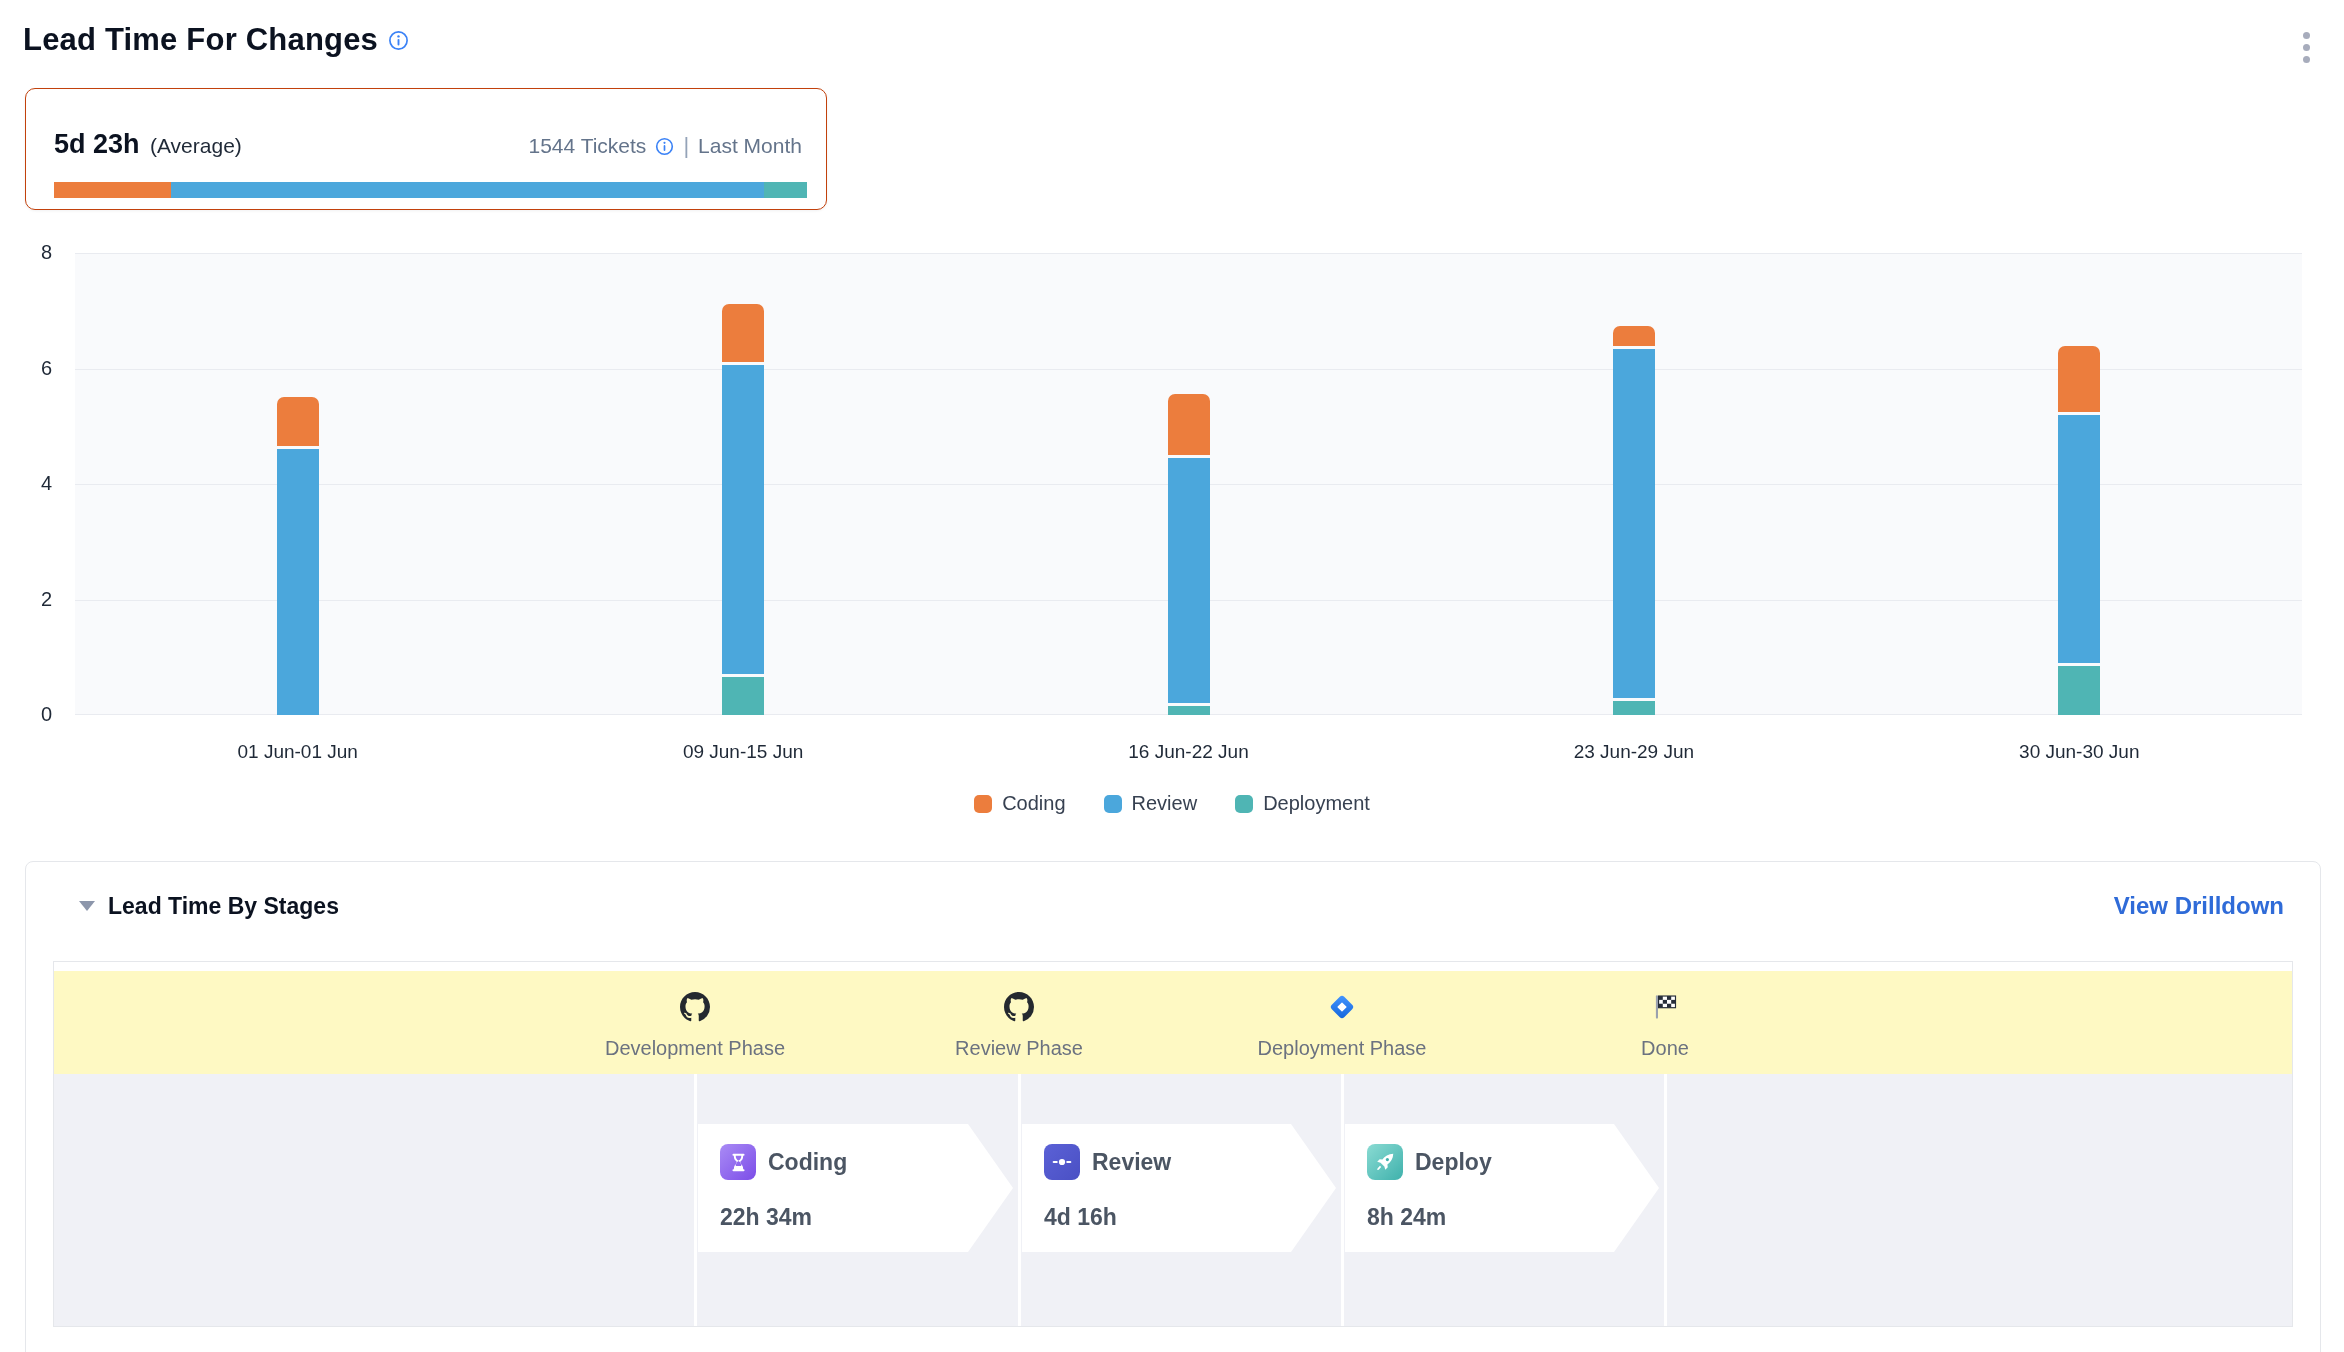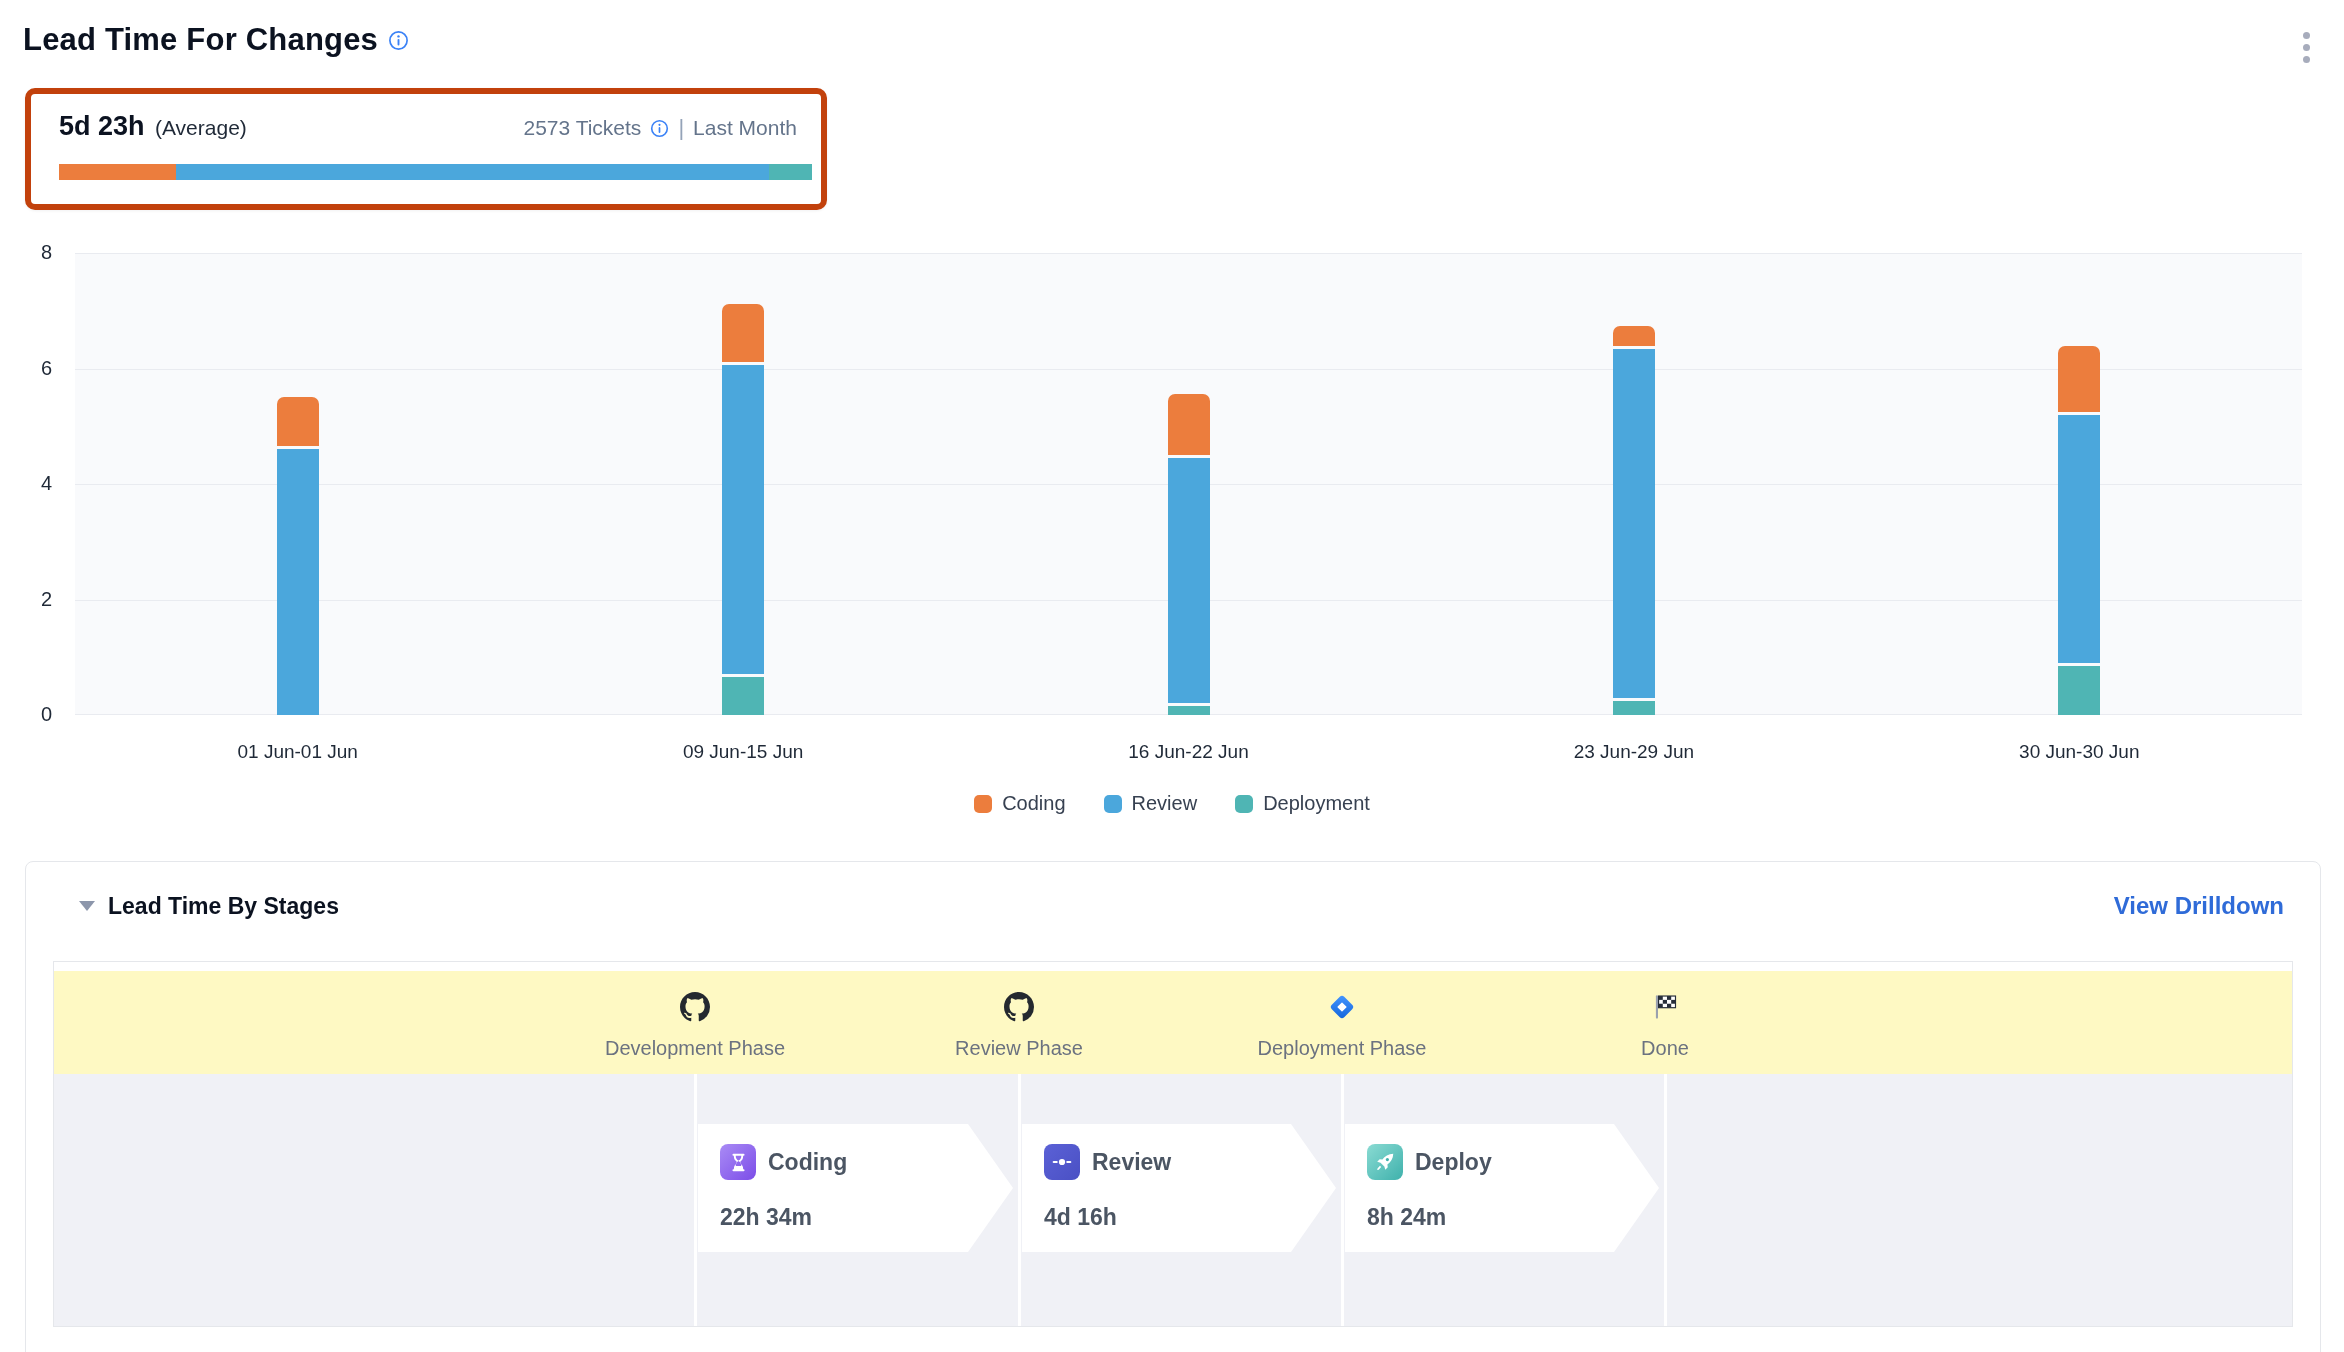--- a/index.html
+++ b/index.html
@@ -10,22 +10,22 @@
   
   .page-header { position:absolute; top:22px; left:23px; right:28px; display:flex; justify-content:space-between; align-items:flex-start; }
   .title-wrap { display:flex; align-items:center; gap:10px; }
   .page-title { font-size:31px; font-weight:700; color:#0B1220; letter-spacing:.2px; }
   .info-icon { width:21px; height:21px; display:inline-block; }
   .kebab { display:flex; flex-direction:column; gap:5px; padding:6px; cursor:pointer; margin-top:4px; }
   .kebab span { width:7px; height:7px; border-radius:50%; background:#A7ACBC; }
 
   
   .summary-card { position:absolute; top:88px; left:25px; width:802px; height:122px;
-    background:#fff; border:6px solid #c2410c; border-radius:10px;
-    box-shadow:0 1px 3px rgba(16,24,40,.06); padding:17px 24px 0 28px; }
+    background:#fff; border:1px solid #c2410c; border-radius:10px;
+    box-shadow:0 1px 3px rgba(16,24,40,.06); padding:40px 24px 0 28px; }
   .summary-row { display:flex; justify-content:space-between; align-items:baseline; }
   .summary-value { font-size:27px; font-weight:700; color:#0B1220; }
   .summary-suffix { font-size:21px; color:#1F2937; margin-left:6px; }
   .summary-right { display:flex; align-items:center; gap:9px; font-size:21px; color:#64748B; }
   .summary-right .sep { color:#94A3B8; font-size:22px; }
   .summary-bar { display:flex; width:753px; height:16px; margin-top:22px; overflow:hidden; }
   .summary-bar .seg { height:100%; }
 
   
   .chart-wrap { position:absolute; top:0; left:0; width:2344px; height:1352px; pointer-events:none; }
@@ -89,21 +89,21 @@
       </div>
   </div>
 
   <section class="summary-card">
     <div class="summary-row">
       <div class="summary-left">
         <span class="summary-value">5d 23h</span>
         <span class="summary-suffix">(Average)</span>
       </div>
       <div class="summary-right">
-        <span>2573 Tickets</span>
+        <span>1544 Tickets</span>
         <span class="info-icon" style="width:19px;height:19px;">
           <svg viewBox="0 0 20 20" width="19" height="19">
               <circle cx="10" cy="10" r="8.2" fill="none" stroke="#3B82F6" stroke-width="1.7"></circle>
               <circle cx="10" cy="6.1" r="1.15" fill="#3B82F6"></circle>
               <rect x="9.1" y="8.5" width="1.8" height="6.2" rx="0.9" fill="#3B82F6"></rect>
             </svg>
         </span>
         <span class="sep">|</span>
         <span>Last Month</span>
       </div>

